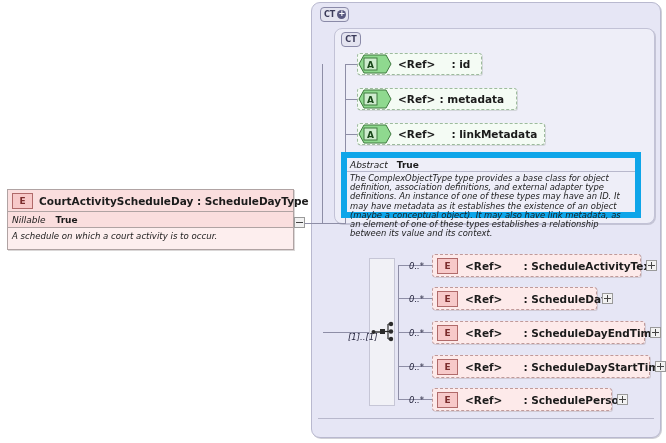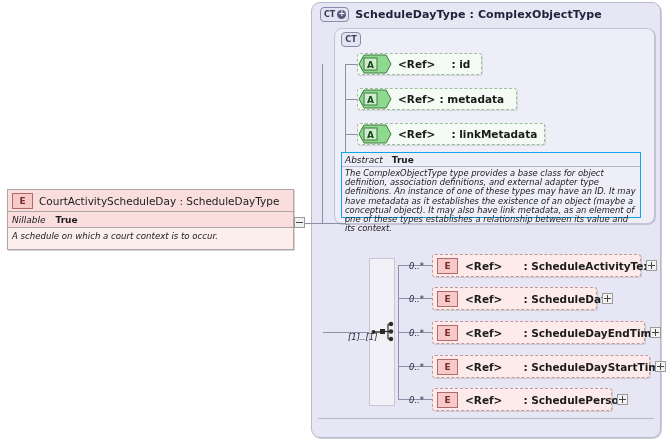--- a/index.html
+++ b/index.html
@@ -77,21 +77,21 @@
   .attr-hex{
     position:absolute;left:0;top:0;width:34px;height:20px;
   }
   .attr-label{font-size:10.5px;font-weight:bold;color:#1b1b1b;white-space:nowrap;}
   .attr-name{font-size:10.5px;font-weight:bold;color:#1b1b1b;white-space:nowrap;}
 
   
   .absbox{
     left:341px;top:152px;width:300px;height:66px;
     background:#eeeef8;
-    border:1px solid #0ea5e9;
+    border:6px solid #0ea5e9;
     box-sizing:border-box;
   }
   .absbox .hdr{
     height:13px;border-bottom:1px solid #b8b8cc;
     display:flex;align-items:center;padding-left:3px;gap:9px;
   }
   .absbox .hdr .k{font-size:9px;font-style:italic;color:#1b1b1b;}
   .absbox .hdr .v{font-size:9px;font-weight:bold;color:#1b1b1b;}
   .absbox .doc{
     padding:2px 3px 0 3px;
@@ -105,21 +105,21 @@
     background:#fdeeee;
     border:1px solid #b0a3a3;
     box-sizing:border-box;
     box-shadow:1px 1px 0 rgba(150,140,140,.35);
   }
   .el-head{
     height:21px;background:#fadede;
     border-bottom:1px solid #b0a3a3;
     display:flex;align-items:center;gap:6px;padding-left:4px;
   }
-  .el-head .tx{font-size:10.5px;font-weight:normal;color:#1b1b1b;white-space:nowrap;}
+  .el-head .tx{font-size:10.5px;font-weight:bold;color:#1b1b1b;white-space:nowrap;}
   .icon-E{
     width:19px;height:14px;
     background:#f7c9c9;border:1px solid #b06a6a;
     display:inline-flex;align-items:center;justify-content:center;
     font-size:9px;font-weight:bold;color:#7a2c2c;flex:0 0 auto;
   }
   .el-nil{
     height:15px;background:#fadede;
     border-bottom:1px solid #b0a3a3;
     display:flex;align-items:center;gap:10px;padding-left:4px;
@@ -187,21 +187,20 @@
 
 <div id="canvas">
 
   <div class="abs ct-outer"></div>
 
   <div class="abs ct-title title-row">
     <span class="badge-ct">
       <span>CT</span>
         <span class="plus-circle">+</span>
     </span>
-    <span class="tx">ScheduleDayType : ComplexObjectType</span>
   </div>
 
   <div class="abs ct-inner"></div>
 
   <div class="abs ct-sub title-row">
     <span class="badge-ct2">CT</span>
   </div>
 
   <div class="abs ln lnv" style="left:345px;top:64px;width:1px;height:70px;"></div>
   <div class="abs ln lnh" style="left:345px;top:64px;width:12px;height:1px;"></div>
@@ -362,21 +361,21 @@
 
   <div class="abs el-box">
     <div class="el-head">
       <span class="icon-E">E</span>
       <span class="tx">CourtActivityScheduleDay : ScheduleDayType</span>
     </div>
     <div class="el-nil">
       <span class="k">Nillable</span>
       <span class="v">True</span>
     </div>
-    <div class="el-doc">A schedule on which a court context is to occur.</div>
+    <div class="el-doc">A schedule on which a court activity is to occur.</div>
   </div>
 
   <div class="abs minusbox" style="left:294px;top:217px;">
     <span class="h"></span>
   </div>
   <div class="abs ln lnh" style="left:305px;top:223px;width:18px;height:1px;"></div>
 
 </div>
 
 </body></html>

